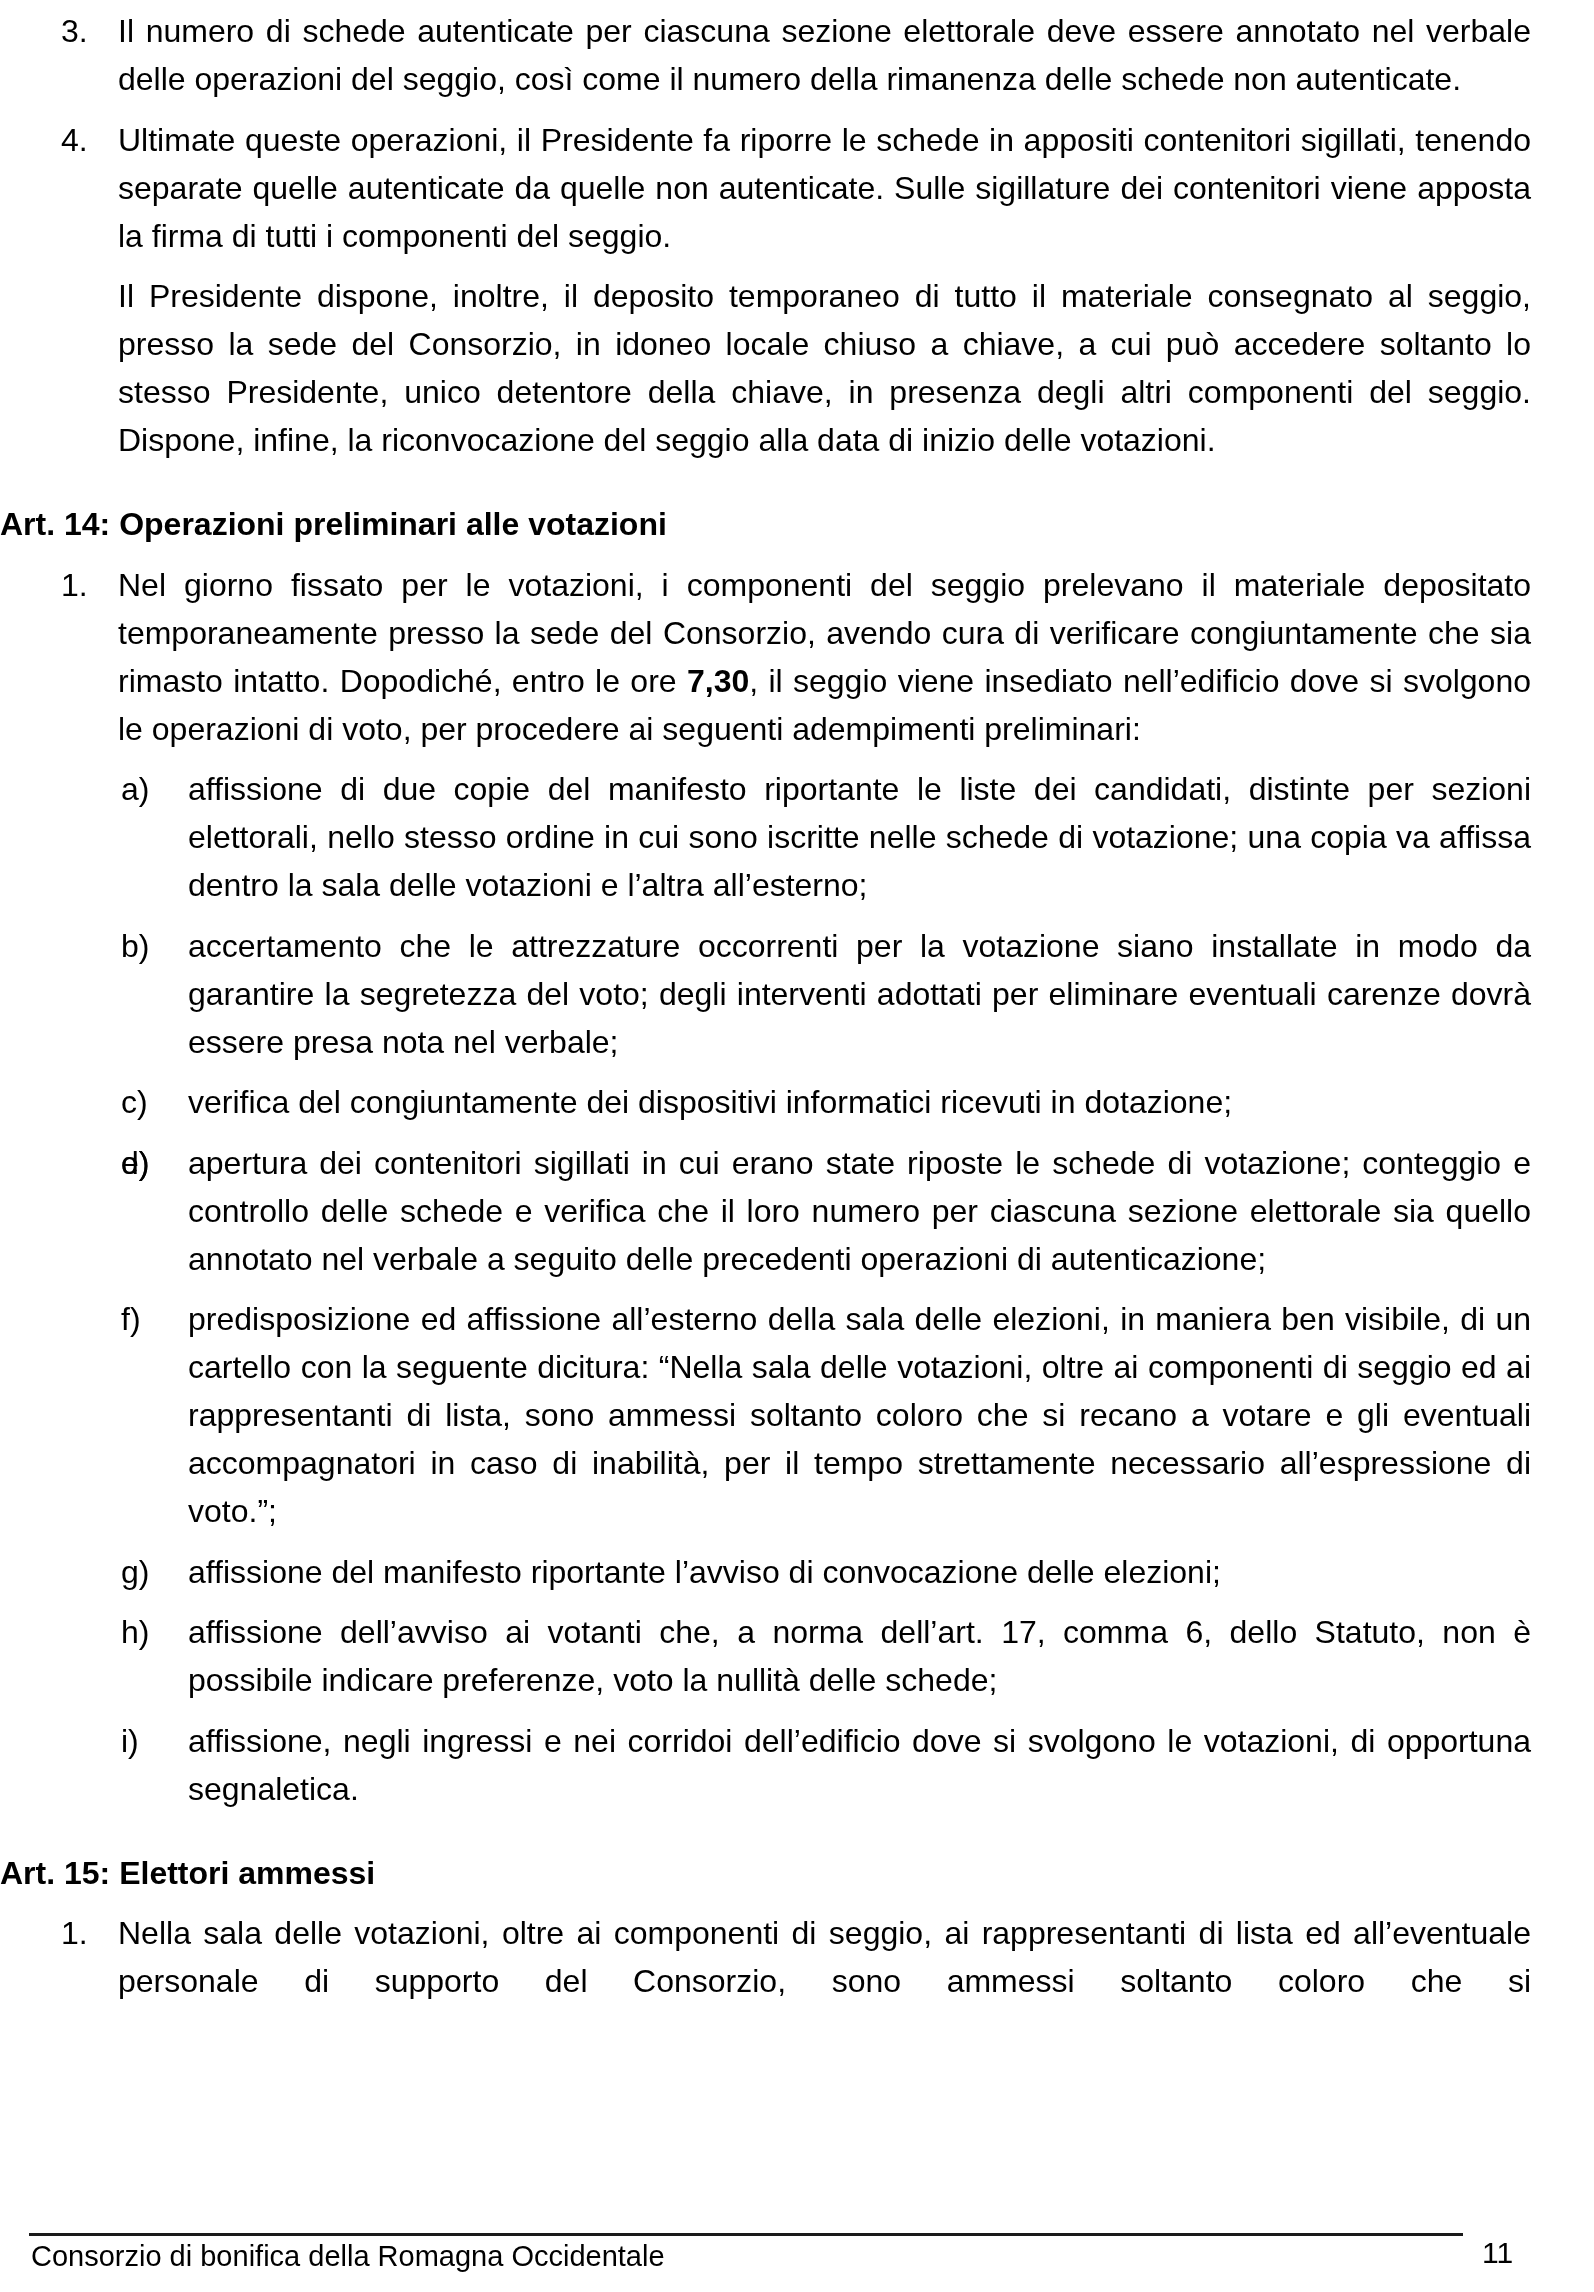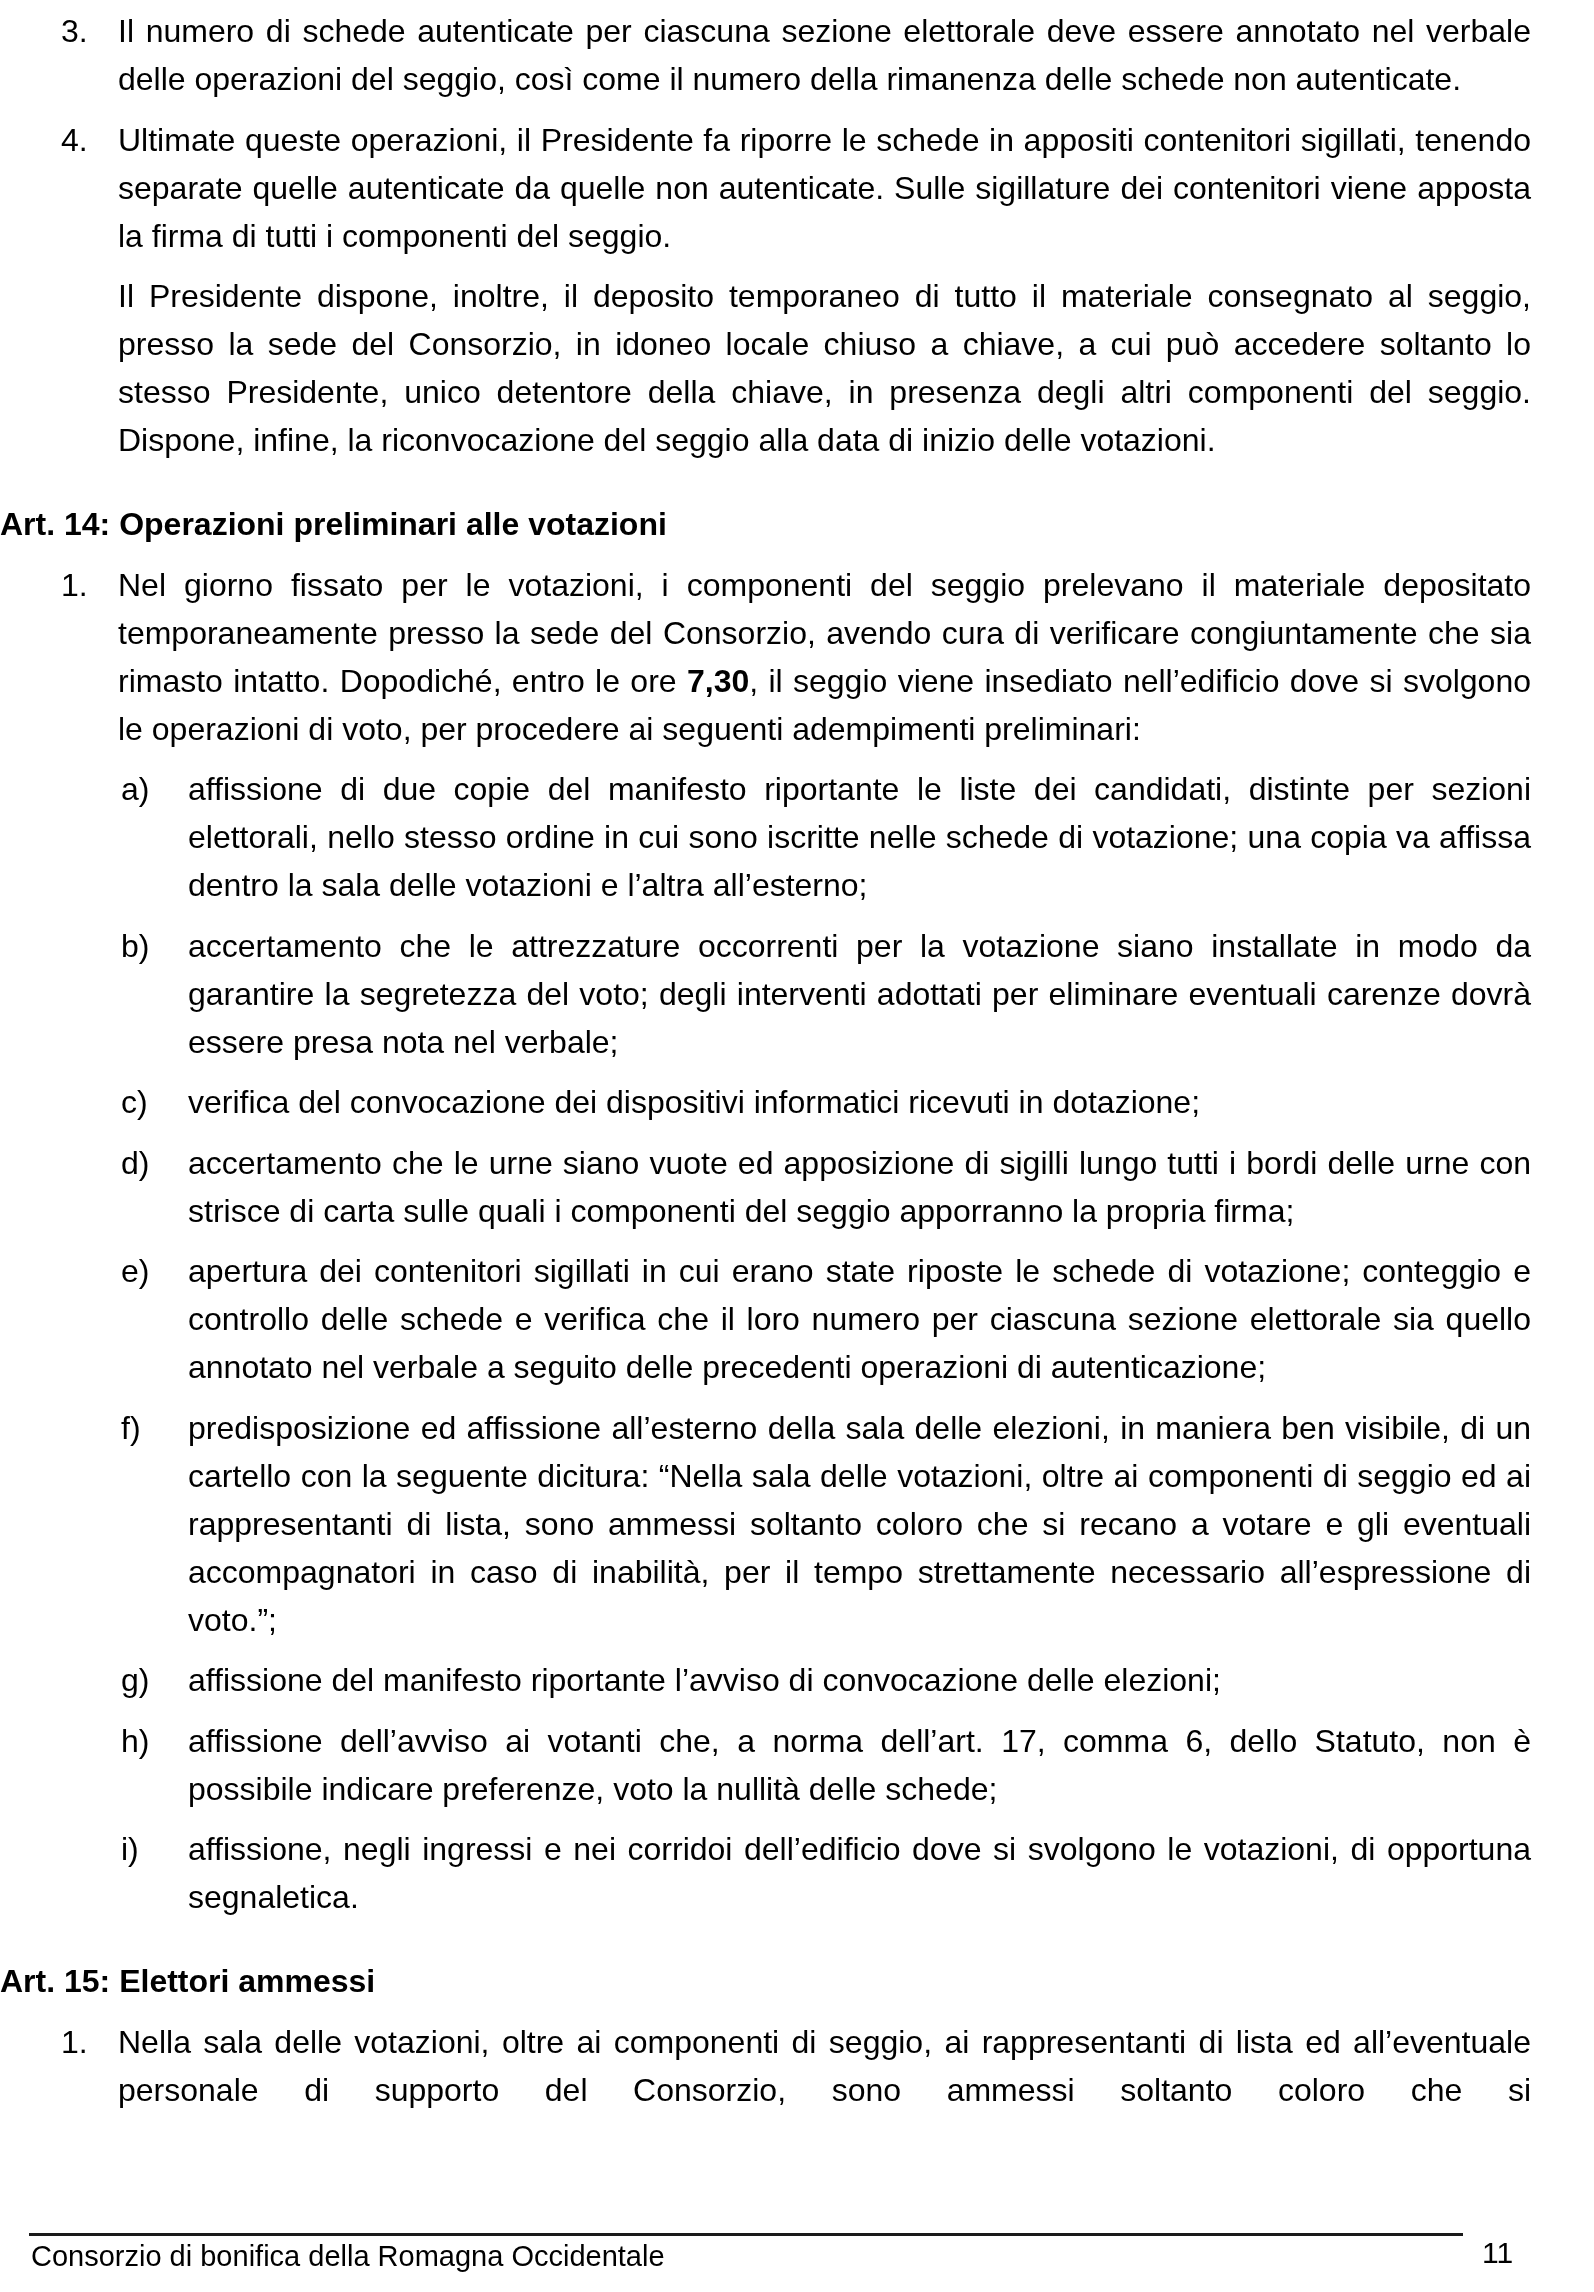--- a/index.html
+++ b/index.html
@@ -90,26 +90,25 @@
       <span>affissione di due copie del manifesto riportante le liste dei candidati, distinte per sezioni elettorali, nello stesso ordine in cui sono iscritte nelle schede di votazione; una copia va affissa dentro la sala delle votazioni e l’altra all’esterno;</span>
     </div>
 
     <div class="sub-item">
       <span class="letter">b)</span>
       <span>accertamento che le attrezzature occorrenti per la votazione siano installate in modo da garantire la segretezza del voto; degli interventi adottati per eliminare eventuali carenze dovrà essere presa nota nel verbale;</span>
     </div>
 
     <div class="sub-item">
       <span class="letter">c)</span>
-      <span>verifica del convocazione dei dispositivi informatici ricevuti in dotazione;</span>
+      <span>verifica del congiuntamente dei dispositivi informatici ricevuti in dotazione;</span>
     </div>
 
     <div class="sub-item">
       <span class="letter">d)</span>
-      <span>accertamento che le urne siano vuote ed apposizione di sigilli lungo tutti i bordi delle urne con strisce di carta sulle quali i componenti del seggio apporranno la propria firma;</span>
     </div>
 
     <div class="sub-item">
       <span class="letter">e)</span>
       <span>apertura dei contenitori sigillati in cui erano state riposte le schede di votazione; conteggio e controllo delle schede e verifica che il loro numero per ciascuna sezione elettorale sia quello annotato nel verbale a seguito delle precedenti operazioni di autenticazione;</span>
     </div>
 
     <div class="sub-item">
       <span class="letter">f)</span>
       <span>predisposizione ed affissione all’esterno della sala delle elezioni, in maniera ben visibile, di un cartello con la seguente dicitura: “Nella sala delle votazioni, oltre ai componenti di seggio ed ai rappresentanti di lista, sono ammessi soltanto coloro che si recano a votare e gli eventuali accompagnatori in caso di inabilità, per il tempo strettamente necessario all’espressione di voto.”;</span>

